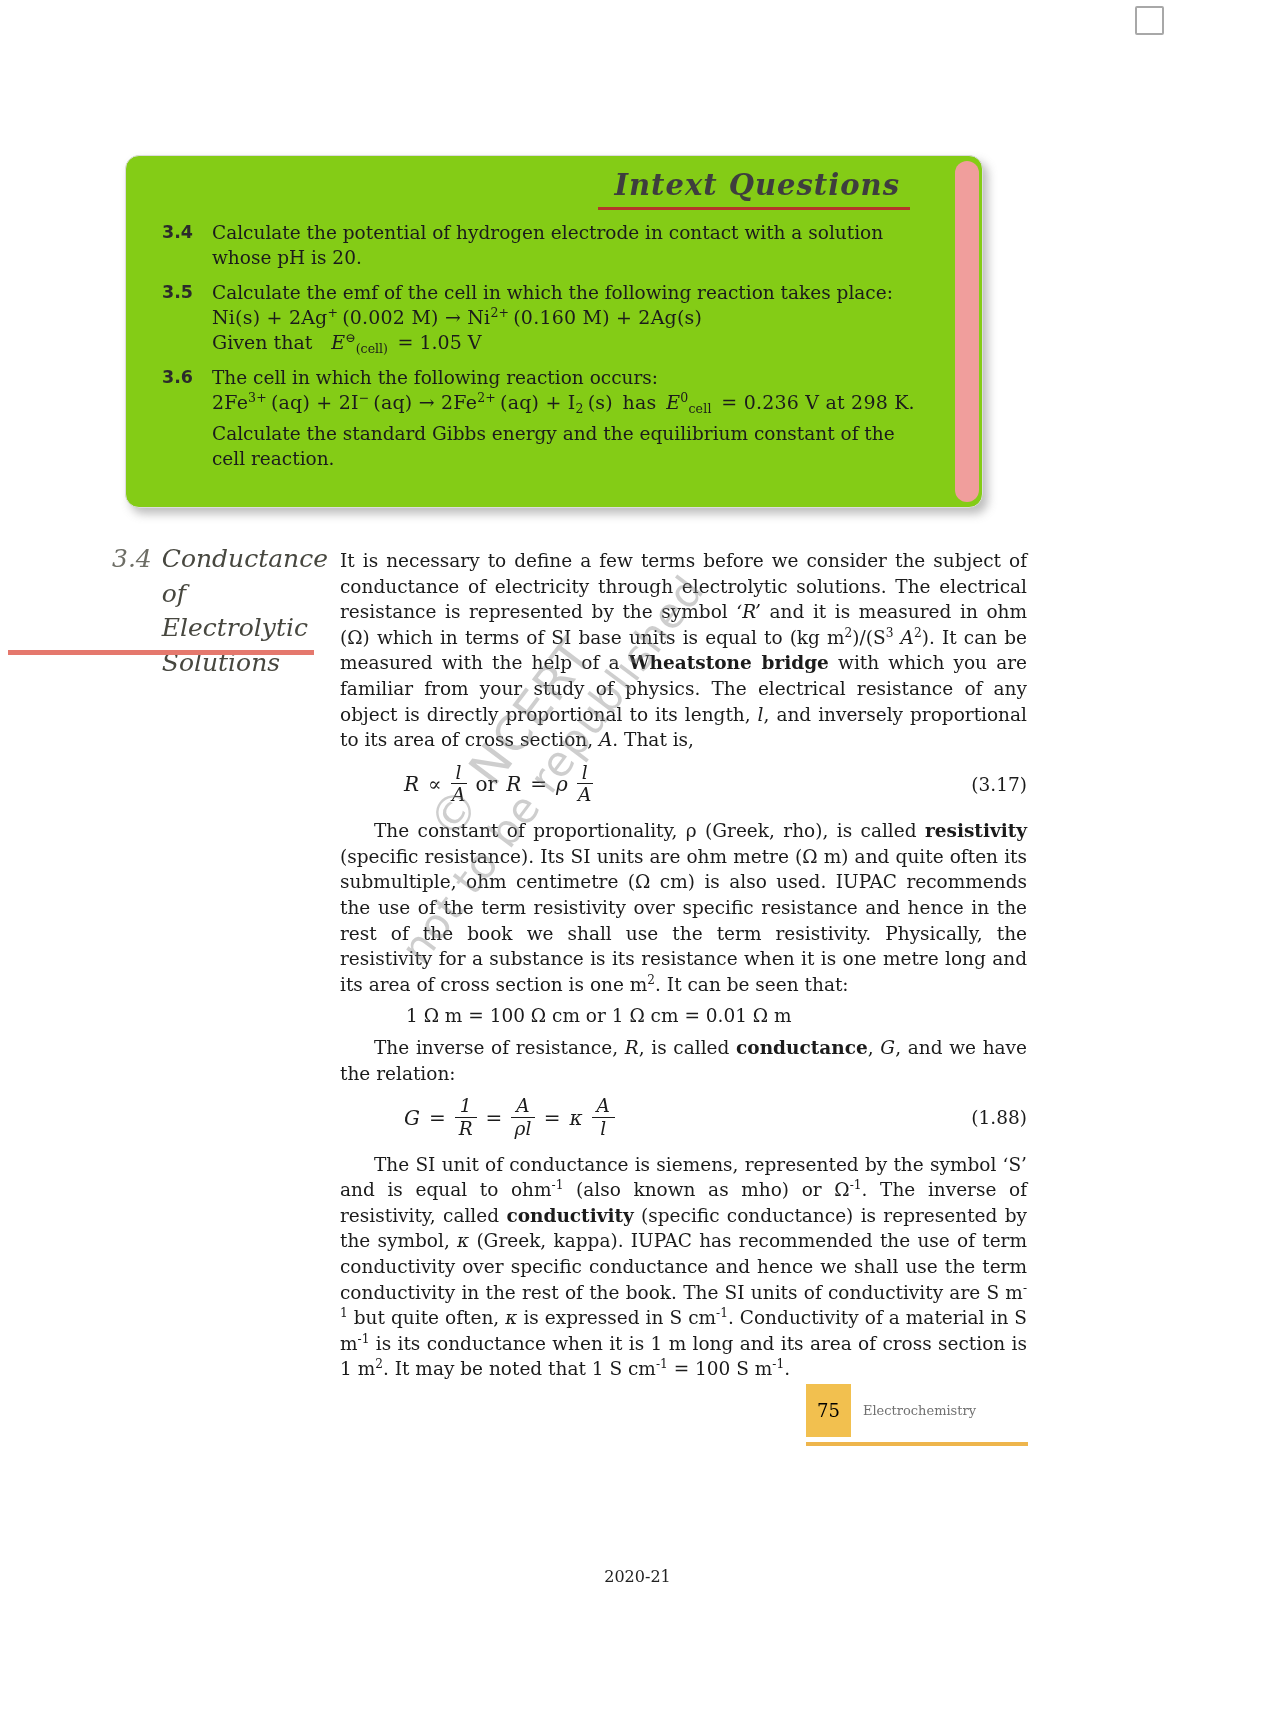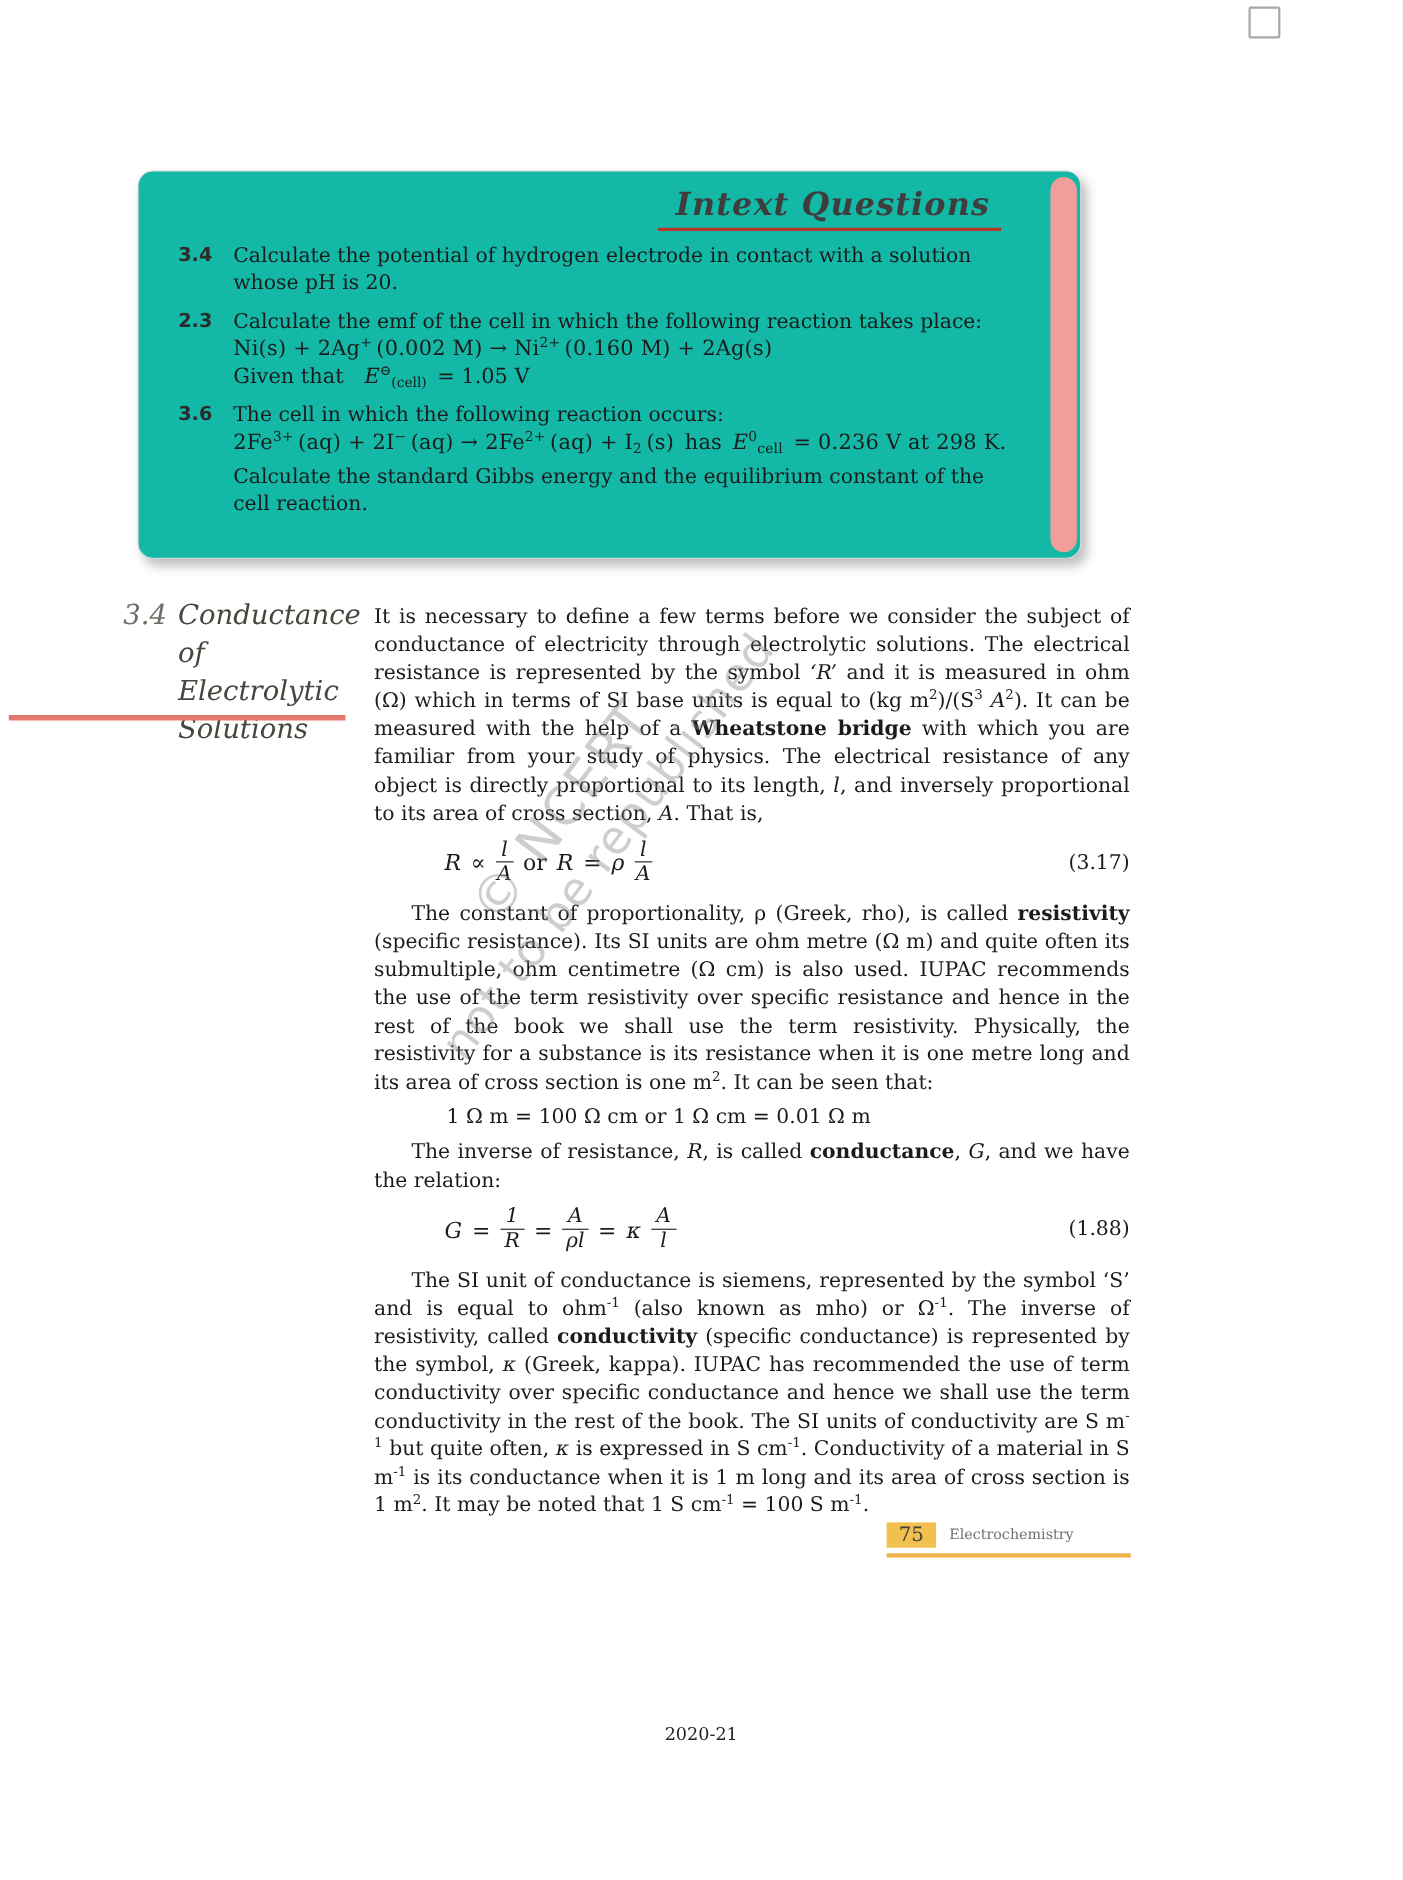--- a/index.html
+++ b/index.html
@@ -21,21 +21,21 @@
     position:absolute;left:220px;top:700px;width:620px;text-align:center;
     transform:rotate(-53deg);color:rgba(125,125,125,0.38);
     font-family:"DejaVu Sans", sans-serif;z-index:6;pointer-events:none;
   }
   .watermark .wm1{font-size:48px;letter-spacing:2px;}
   .watermark .wm2{font-size:42px;letter-spacing:1px;}
 
   
   .intext-box{
     position:absolute;left:125px;top:155px;width:858px;height:353px;
-    background:#14b8a6;border:1px solid #dcdcdc;border-radius:14px;
+    background:#84cc16;border:1px solid #dcdcdc;border-radius:14px;
     box-shadow:5px 6px 10px rgba(110,110,110,0.45);
     box-sizing:border-box;padding:12px 60px 10px 36px;z-index:4;
   }
   .pink-bar{position:absolute;right:3px;top:5px;bottom:5px;width:24px;border-radius:12px;background:#f09e9c;}
   .intext-title-row{text-align:right;padding-right:12px;}
   .intext-title{
     display:inline-block;font-style:italic;font-weight:600;font-size:29px;color:#3e3e3e;
     border-bottom:3px solid #b5372a;padding:0 10px 5px 16px;letter-spacing:1px;
   }
   .q{display:flex;gap:14px;margin-top:10px;}
@@ -65,21 +65,21 @@
   .frac{display:inline-flex;flex-direction:column;align-items:center;line-height:1.12;font-size:18.5px;}
   .fn{border-bottom:1.5px solid #1a1a1a;padding:0 5px;}
   .fd{padding-top:1px;}
   .relation-line{margin:6px 0 6px 66px !important;text-align:left !important;}
 
   
   .chapter-footer{
     position:absolute;left:806px;top:1384px;width:222px;display:flex;align-items:center;gap:12px;
     padding-bottom:5px;border-bottom:4px solid #eeb54c;z-index:4;
   }
-  .page-chip{background:#f2c04f;color:#404040;font-size:18px;padding:1px 11px;}
+  .page-chip{background:#f2c04f;color:#000000;font-size:18px;padding:16px 11px;}
   .chapter-name{color:#707070;font-size:13px;}
   .year-footer{position:absolute;left:0;right:0;top:1567px;text-align:center;font-size:16px;color:#222;z-index:4;}
 </style>
 </head>
 <body>
 
 <div class="corner-mark"></div>
 
 <div class="watermark">
   <div class="wm1">© NCERT</div>
@@ -94,21 +94,21 @@
   </div>
 
   <div class="q">
     <span class="q-num">3.4</span>
     <div class="q-body">
       <p>Calculate the potential of hydrogen electrode in contact with a solution whose pH is 20.</p>
     </div>
   </div>
 
   <div class="q">
-    <span class="q-num">2.3</span>
+    <span class="q-num">3.5</span>
     <div class="q-body">
       <p>Calculate the emf of the cell  in which the following reaction takes place:</p>
       <p class="qeq"><span>Ni(s) + 2Ag</span><sup>+</sup><span> (0.002 M) → Ni</span><sup>2+</sup><span> (0.160 M) + 2Ag(s)</span></p>
       <p class="q-given"><span>Given that </span><span class="i">E</span><sup>⊖</sup><sub>(cell)</sub><span> = 1.05 V</span></p>
     </div>
   </div>
 
   <div class="q">
     <span class="q-num">3.6</span>
     <div class="q-body">

